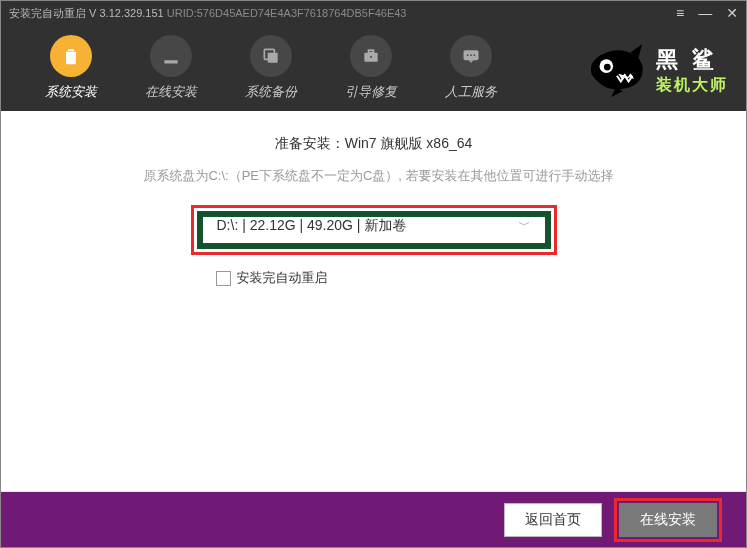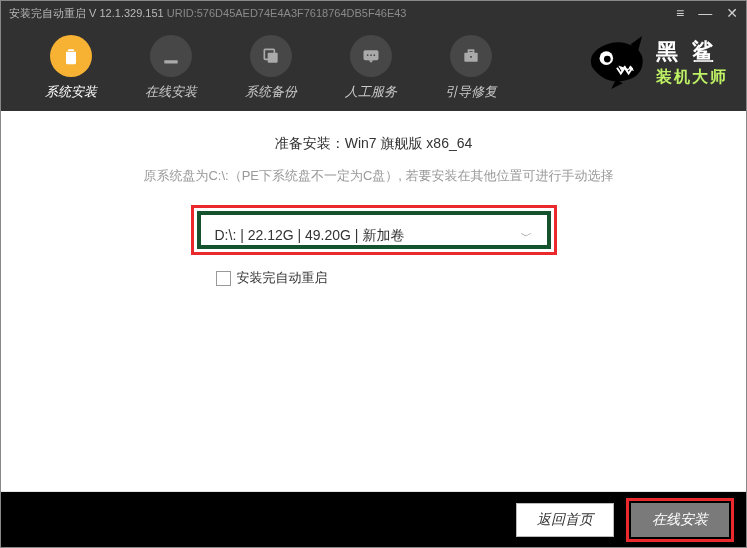--- a/index.html
+++ b/index.html
@@ -10,52 +10,52 @@
 .titlebar-urid { color: #8a8a8a; margin-top: 8px; }
 .win-controls { display: flex; gap: 14px; align-items: center; color: #cfcfcf; }
 .win-controls span { cursor: pointer; font-size: 14px; line-height: 1; }
 
 .toolbar { height: 86px; background: #313131; display: flex; align-items: center; padding: 0 20px; position: relative; }
 .tool-item { width: 100px; text-align: center; color: #c9c9c9; font-size: 13px; cursor: pointer; font-style: italic; }
 .tool-icon { width: 42px; height: 42px; margin: 0 auto 6px; border-radius: 50%; background: #474747; display: flex; align-items: center; justify-content: center; }
 .tool-item.active .tool-icon { background: #f7b233; }
 .tool-item.active { color: #fff; }
 
-.logo { position: absolute; right: 18px; top: 8px; display: flex; align-items: center; gap: 6px; }
+.logo { position: absolute; right: 18px; top: 16px; display: flex; align-items: center; gap: 6px; }
 .logo-text { color: #fff; text-align: left; }
 .logo-text .big { font-size: 22px; font-weight: bold; letter-spacing: 4px; }
 .logo-text .small { font-size: 16px; letter-spacing: 2px; color: #bef264; font-weight: bold; }
 
 .content { padding-top: 24px; text-align: center; }
 .prepare-line { font-size: 14px; color: #333; margin-bottom: 14px; }
 .note-line { font-size: 13px; color: #999; margin-bottom: 20px; margin-left: 10px; }
 
 .select-wrap { display: inline-block; border: 3px solid #e9292b; padding: 3px; margin-bottom: 14px; }
-.select-box { width: 354px; height: 38px; border: 4px solid #14532d; display: flex; align-items: flex-end; padding: 0 14px; justify-content: space-between; cursor: pointer; background: #fff; }
+.select-box { width: 354px; height: 38px; border: 6px solid #14532d; display: flex; align-items: flex-start; padding: 0 14px; justify-content: space-between; cursor: pointer; background: #fff; }
 .select-value { font-size: 14px; color: #333; }
 .chevron { color: #999; font-size: 12px; }
 
 .checkbox-row { display: flex; align-items: center; justify-content: flex-start; width: 360px; margin: 0 auto; gap: 6px; padding-left: 22px; }
 .checkbox { width: 15px; height: 15px; border: 1px solid #999; background: #fff; cursor: pointer; }
 .checkbox-label { font-size: 13px; color: #333; }
 
-.footer { position: absolute; bottom: 0; left: 0; right: 0; height: 56px; border-top: 1px solid #e5e5e5; background: #000000; display: flex; align-items: center; justify-content: flex-end; padding-right: 12px; gap: 12px; font-style: italic; }
+.footer { position: absolute; bottom: 0; left: 0; right: 0; height: 56px; border-top: 1px solid #e5e5e5; background: #701a75; display: flex; align-items: center; justify-content: flex-end; padding-right: 24px; gap: 12px; }
 .btn { width: 98px; height: 34px; display: flex; align-items: center; justify-content: center; font-size: 14px; cursor: pointer; }
 .btn-back { border: 1px solid #bbb; background: #fff; color: #333; }
 .btn-start-wrap { border: 3px solid #e9292b; padding: 2px; }
 .btn-start { background: #7a7a7a; color: #fff; border: none; }
 </style>
 </head>
 <body>
 
 <div class="titlebar">
   <div class="titlebar-text">
     <span>安装完自动重启</span>
     <span>V</span>
-    <span>12.1.329.151</span>
+    <span>3.12.329.151</span>
     <span class="titlebar-urid">
       <span>URID:</span><span>576D45AED74E4A3F7618764DB5F46E43</span>
     </span>
   </div>
   <div class="win-controls">
     <span>≡</span>
     <span>—</span>
     <span>✕</span>
   </div>
 </div>
@@ -82,38 +82,38 @@
       <svg width="20" height="20" viewBox="0 0 24 24" fill="#aaa">
           <rect x="8" y="8" width="12" height="12" rx="1"></rect>
           <rect x="4" y="4" width="12" height="12" rx="1" fill="none" stroke="#aaa" stroke-width="2"></rect>
         </svg>
     </div>
     <div>系统备份</div>
   </div>
   <div class="tool-item">
     <div class="tool-icon">
       <svg width="20" height="20" viewBox="0 0 24 24" fill="#aaa">
+          <rect x="4" y="8" width="16" height="11" rx="1"></rect>
+          <rect x="9" y="5" width="6" height="3" fill="none" stroke="#aaa" stroke-width="2"></rect>
+          <path d="M11 12h2v2h-2z" fill="#474747"></path>
+        </svg>
+    </div>
+    <div>引导修复</div>
+  </div>
+  <div class="tool-item">
+    <div class="tool-icon">
+      <svg width="20" height="20" viewBox="0 0 24 24" fill="#aaa">
           <rect x="3" y="5" width="18" height="12" rx="2"></rect>
           <path d="M9 17l3 3 3-3z"></path>
           <circle cx="8" cy="11" r="1" fill="#474747"></circle>
           <circle cx="12" cy="11" r="1" fill="#474747"></circle>
           <circle cx="16" cy="11" r="1" fill="#474747"></circle>
         </svg>
     </div>
     <div>人工服务</div>
-  </div>
-  <div class="tool-item">
-    <div class="tool-icon">
-      <svg width="20" height="20" viewBox="0 0 24 24" fill="#aaa">
-          <rect x="4" y="8" width="16" height="11" rx="1"></rect>
-          <rect x="9" y="5" width="6" height="3" fill="none" stroke="#aaa" stroke-width="2"></rect>
-          <path d="M11 12h2v2h-2z" fill="#474747"></path>
-        </svg>
-    </div>
-    <div>引导修复</div>
   </div>
 
   <div class="logo">
     <svg width="68" height="58" viewBox="0 0 70 60">
       <path fill="#000" d="M10 35 Q5 20 25 12 Q40 6 55 15 Q65 22 62 35 Q58 48 40 50 Q22 52 10 35 Z"></path>
       <path fill="#000" d="M50 12 L62 3 L58 18 Z"></path>
       <path fill="#000" d="M35 48 L30 58 L42 52 Z"></path>
       <circle cx="25" cy="26" r="7" fill="#fff"></circle>
       <circle cx="26" cy="27" r="3.5" fill="#000"></circle>
       <path fill="#fff" d="M38 34 l3 5 l3-5 l3 5 l3-5 l3 5" stroke="#fff" stroke-width="1"></path>

